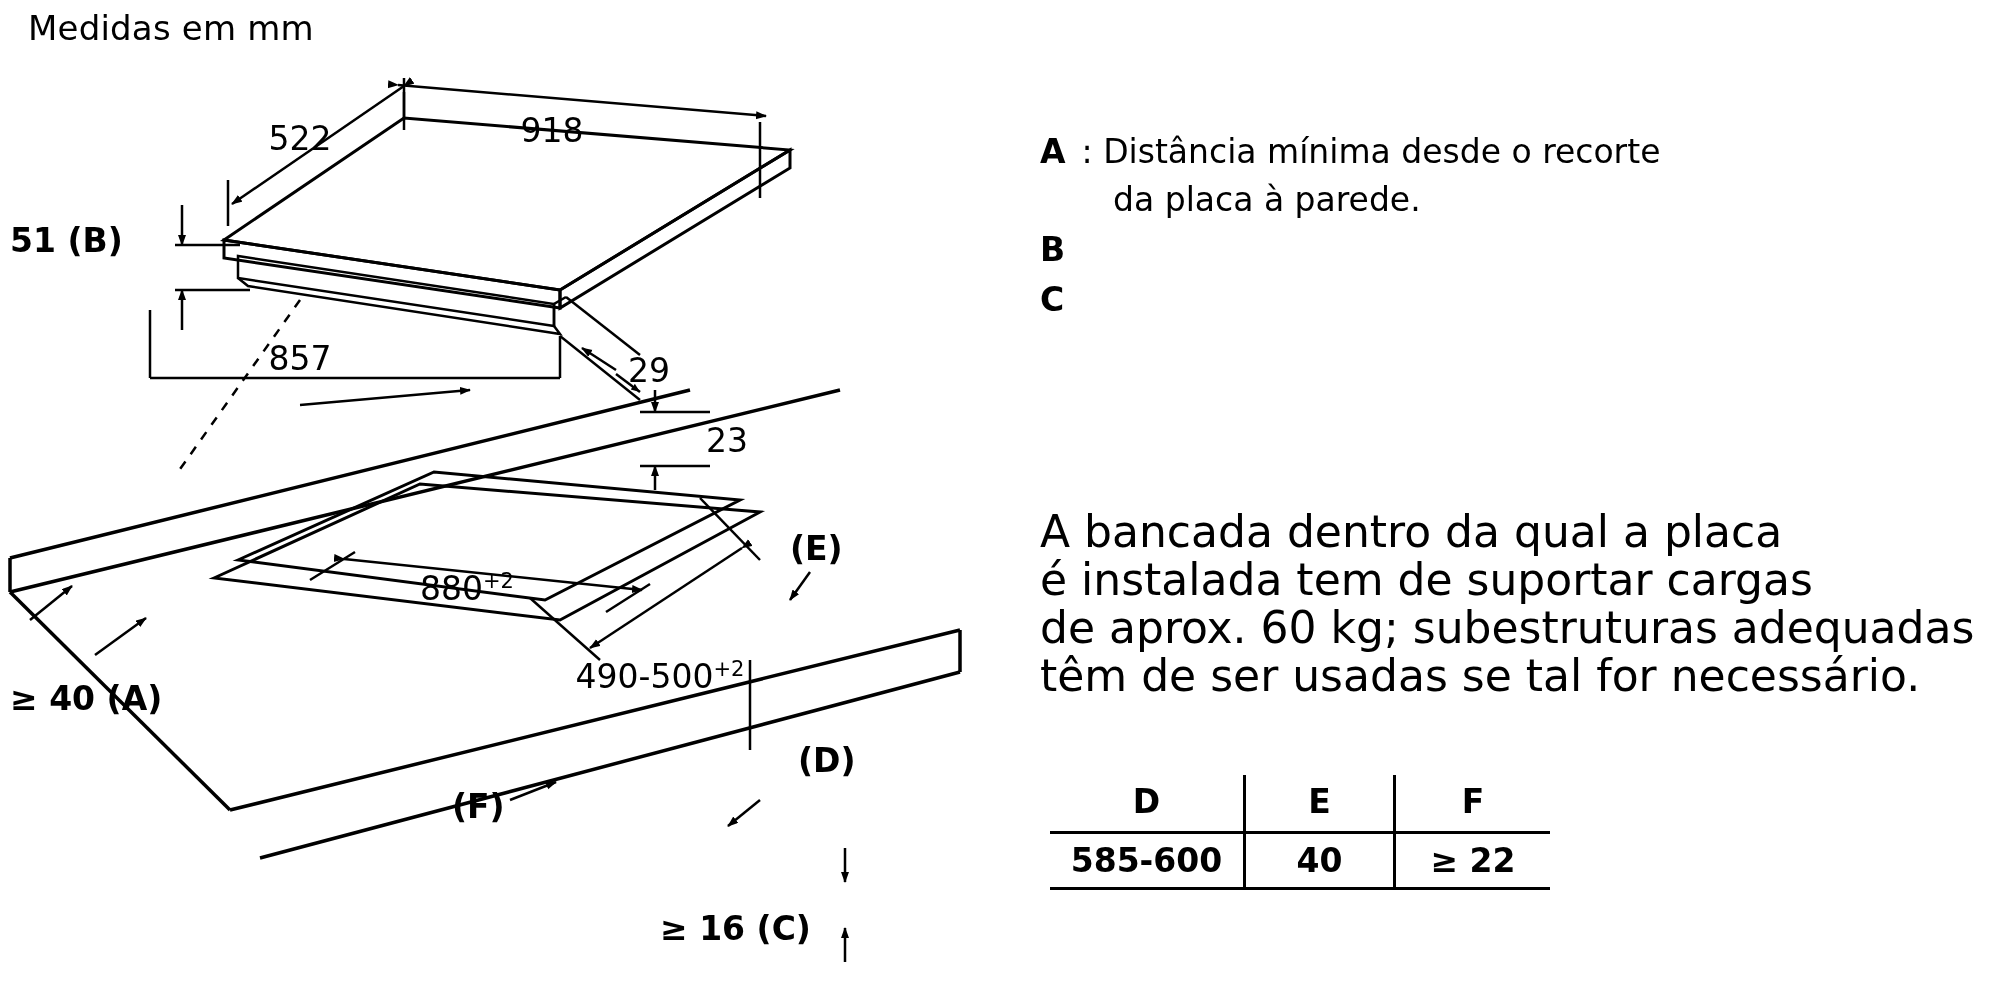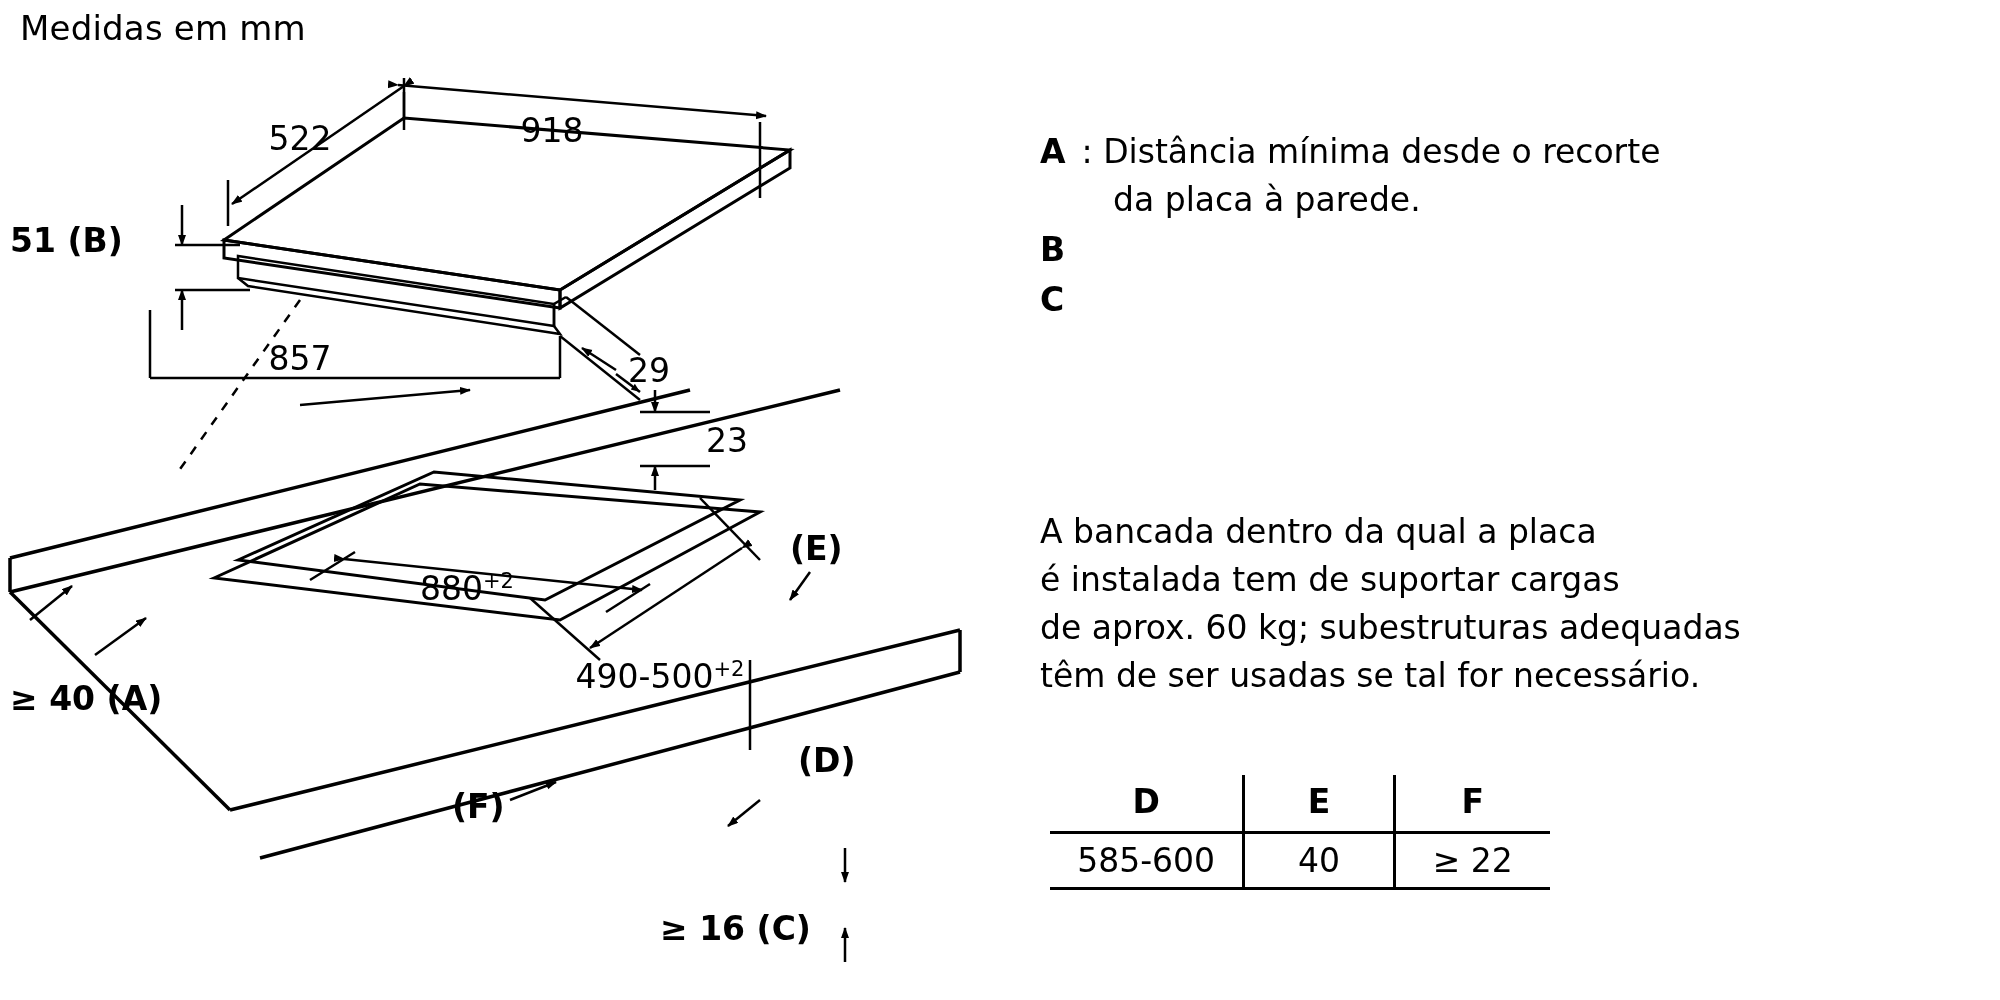--- a/index.html
+++ b/index.html
@@ -15,21 +15,21 @@
     overflow: hidden;
     position: relative;
   }
   #page {
     position: relative;
     width: 2000px;
     height: 1000px;
   }
   .title {
     position: absolute;
-    left: 20px;
+    left: 28px;
     top: 8px;
     font-size: 34px;
     letter-spacing: 0.2px;
   }
   #diagram {
     position: absolute;
     left: 0;
     top: 0;
     width: 1030px;
     height: 1000px;
@@ -69,38 +69,38 @@
     margin-left: 16px;
   }
   .legend-block {
     margin-bottom: 2px;
   }
   .paragraph {
     position: absolute;
     left: 1040px;
     top: 508px;
     width: 960px;
-    font-size: 33px;
+    font-size: 44px;
     line-height: 48px;
     white-space: pre-wrap;
   }
   .table-wrap {
     position: absolute;
     left: 1050px;
     top: 775px;
     width: 500px;
   }
   table.dims {
     border-collapse: collapse;
     font-size: 33px;
   }
   table.dims td, table.dims th {
     padding: 7px 18px;
     text-align: center;
-    font-weight: normal;
+    font-weight: bold;
   }
   table.dims th {
     font-weight: bold;
     padding-bottom: 10px;
   }
   table.dims .cell-mid {
     border-left: 3px solid #000;
     border-right: 3px solid #000;
   }
   table.dims tr.head-row th {

